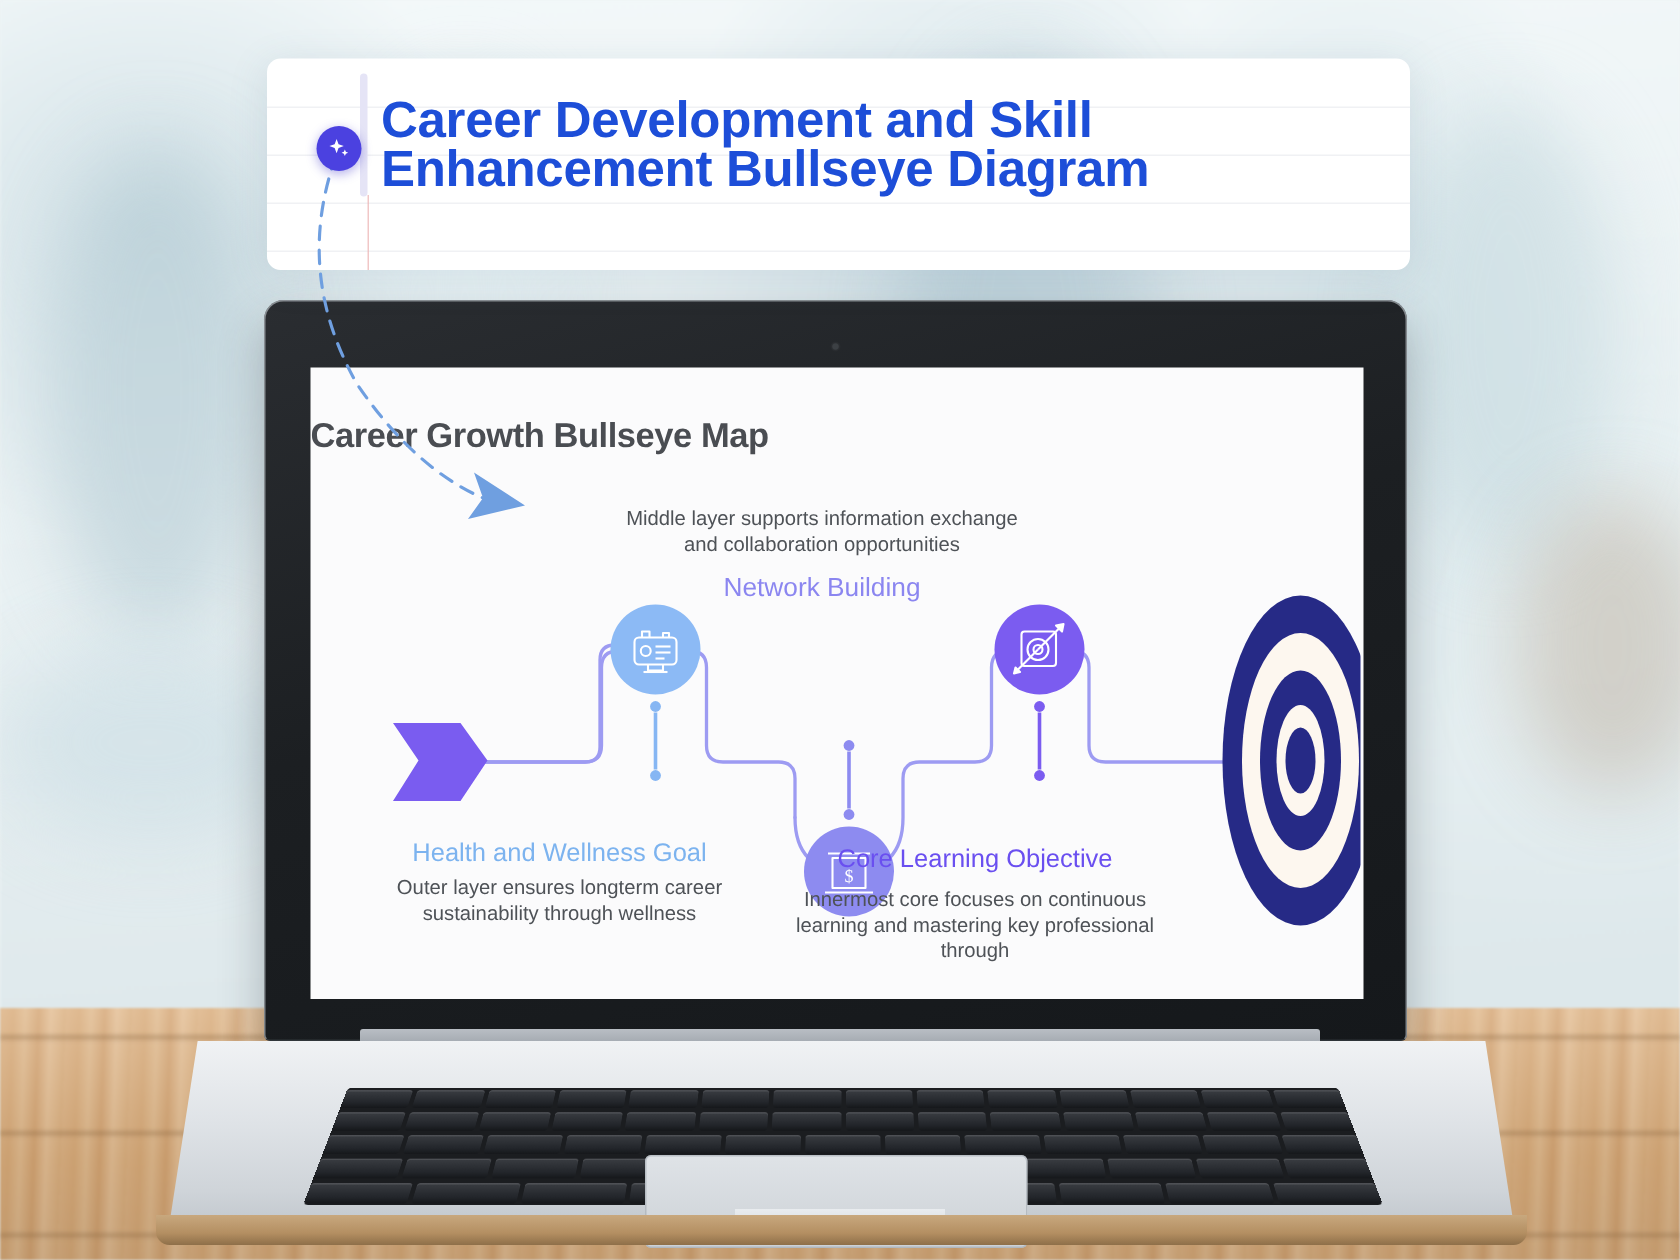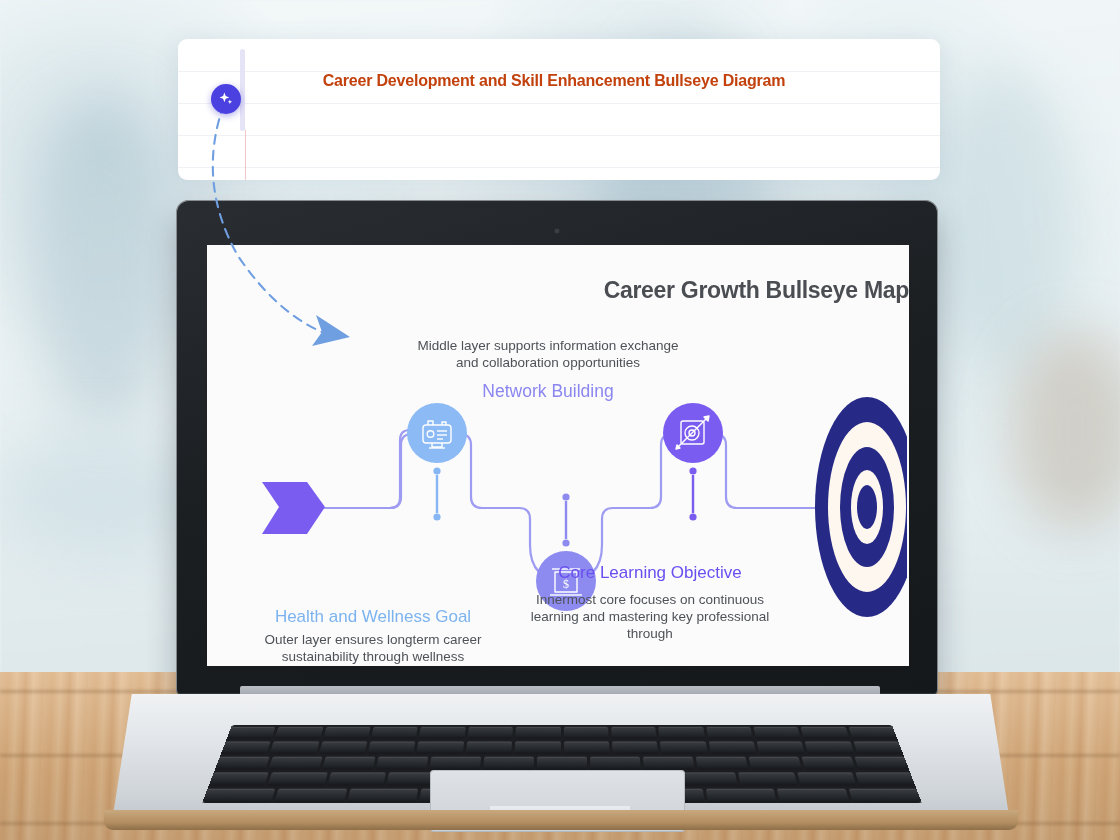--- a/index.html
+++ b/index.html
@@ -101,26 +101,25 @@
     top: 130px;
     width: 1px;
     height: 50px;
     background: rgba(236,180,180,.75);
   }
   .doc-title {
     position: absolute;
     left: 254px;
     top: 64px;
     width: 600px;
-    font-size: 16px;
+    font-size: 34px;
     font-weight: bold;
     line-height: 33px;
-    color: #c2410c;
+    color: #1d4ed8;
     letter-spacing: -.2px;
-    text-align: center;
   }
   .doc-placeholder {
     position: absolute;
     left: 254px;
     top: 150px;
     font-size: 16px;
     color: #b6bbc2;
     white-space: nowrap;
   }
 
@@ -266,21 +265,21 @@
     background: linear-gradient(180deg, #e9ecef, #d3d8dd);
     border-radius: 0 0 8px 8px;
   }
 
   
   .slide { position: absolute; inset: 0; }
   .slide-title {
     position: absolute;
     left: 0; right: 0;
     top: 32px;
-    text-align: right;
+    text-align: left;
     font-size: 23px;
     font-weight: bold;
     color: #4a4d52;
     letter-spacing: -.3px;
   }
 
   .diagram-svg {
     position: absolute;
     left: 0;
     top: 0;
@@ -298,21 +297,21 @@
   .blk-body {
     font-size: 13.5px;
     line-height: 17px;
     color: #4e5257;
   }
 
   .blk-top { left: 160px; top: 92px; width: 266px; margin-left: 48px; }
   .blk-top .blk-body { margin-bottom: 9px; }
   .blk-top .blk-head { color: #8b86f0; font-size: 17.5px; }
 
-  .blk-left { left: 32px; top: 313px; width: 268px; margin-top: 48px; }
+  .blk-left { left: 32px; top: 313px; width: 268px; }
   .blk-left .blk-head { color: #7cb3ef; margin-bottom: 3px; }
 
   .blk-right { left: 310px; top: 317px; width: 266px; }
   .blk-right .blk-head { color: #6a4ff0; margin-bottom: 7px; }
 </style>
 </head>
 <body>
 
 <div id="stage">
 

